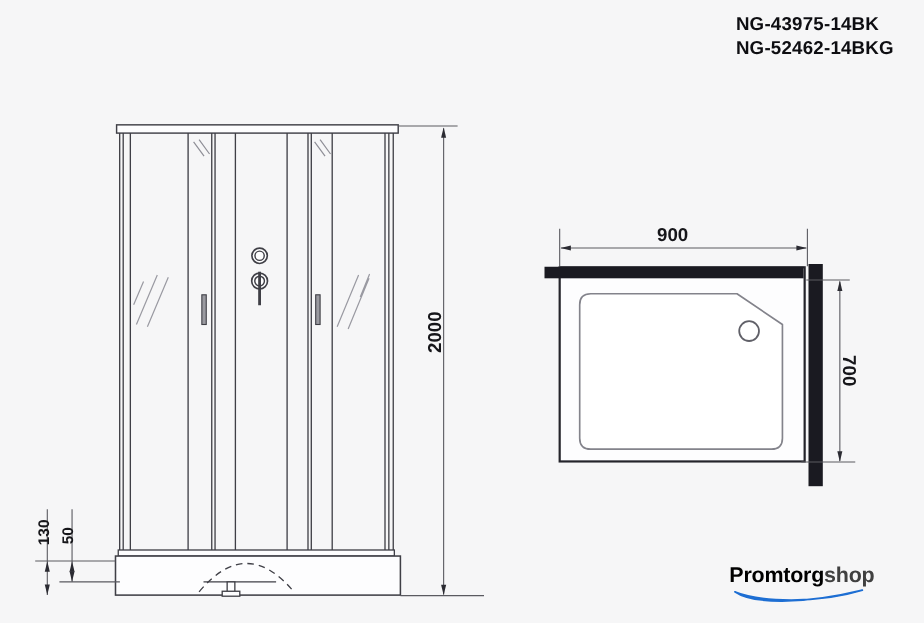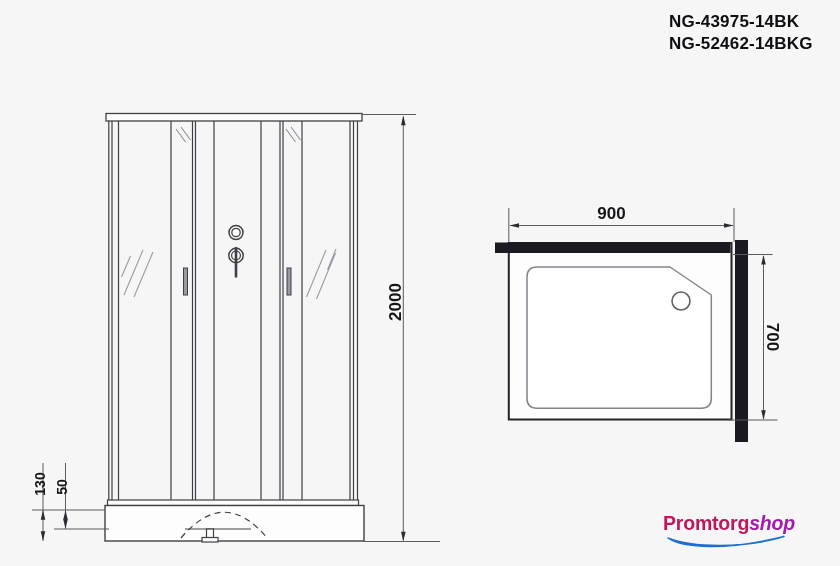--- a/index.html
+++ b/index.html
@@ -15,22 +15,22 @@
     position:absolute;left:669px;top:11px;
     font-weight:bold;font-size:17px;line-height:22px;
     color:#0e0e12;letter-spacing:.2px;white-space:nowrap;
   }
   .logo{
     position:absolute;left:663px;top:512px;width:150px;height:44px;
   }
   .logo-text{
     font-weight:bold;font-size:19.5px;letter-spacing:-.2px;white-space:nowrap;
   }
-  .logo-blue{color:#be185d;}
-  .logo-dark{color:#a21caf;font-style:italic;}
+  .logo-blue{color:#000000;}
+  .logo-dark{color:#404040;}
   .logo-swoosh{position:absolute;left:2px;top:23px;}
   .dimtext{font-family:"Liberation Sans",sans-serif;font-weight:bold;fill:#16161a;}
 </style>
 </head>
 <body>
 
 <div class="stage">
 
   <svg class="drawing" width="840" height="566" viewBox="0 0 840 566">
 

